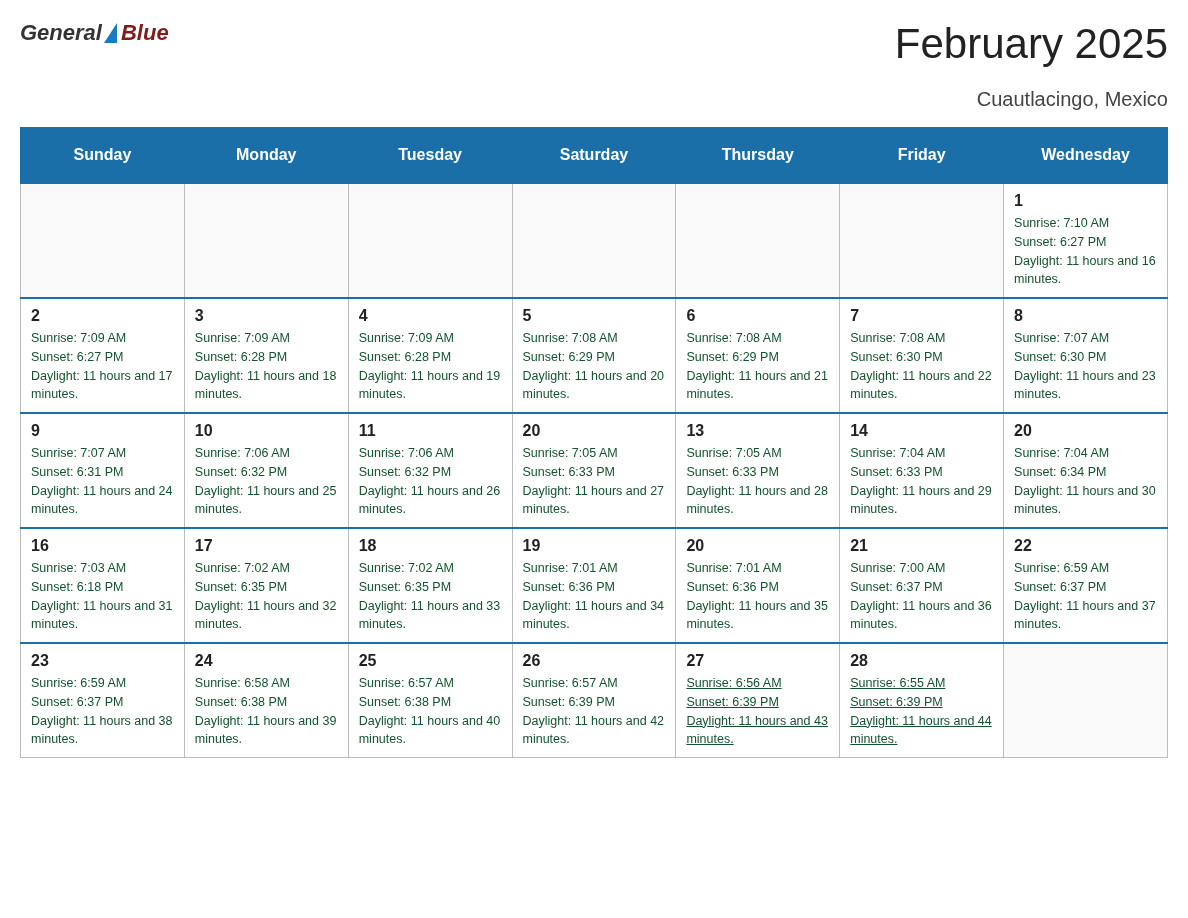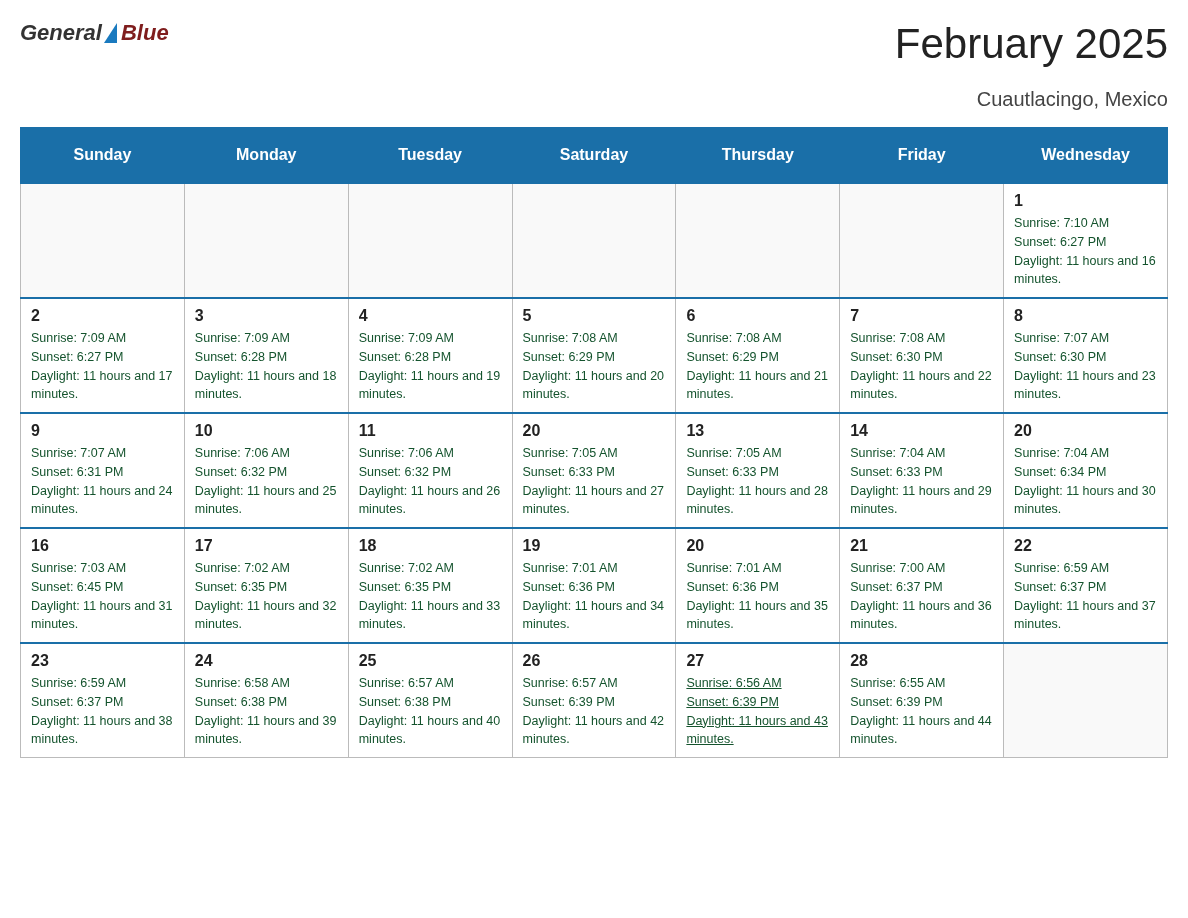--- a/index.html
+++ b/index.html
@@ -219,21 +219,21 @@
           <span class="day-num">20</span>
           <div class="day-info" style="white-space: pre-line;">Sunrise: 7:04 AM
 Sunset: 6:34 PM
 Daylight: 11 hours and 30 minutes.</div>
         </td>
       </tr>
       <tr class="week-row">
         <td>
           <span class="day-num">16</span>
           <div class="day-info" style="white-space: pre-line;">Sunrise: 7:03 AM
-Sunset: 6:45 PM
+Sunset: 6:18 PM
 Daylight: 11 hours and 31 minutes.</div>
         </td>
         <td>
           <span class="day-num">17</span>
           <div class="day-info" style="white-space: pre-line;">Sunrise: 7:02 AM
 Sunset: 6:35 PM
 Daylight: 11 hours and 32 minutes.</div>
         </td>
         <td>
           <span class="day-num">18</span>
@@ -292,20 +292,20 @@
 Daylight: 11 hours and 42 minutes.</div>
         </td>
         <td>
           <span class="day-num">27</span>
           <div class="day-info" style="white-space: pre-line; text-decoration: underline;">Sunrise: 6:56 AM
 Sunset: 6:39 PM
 Daylight: 11 hours and 43 minutes.</div>
         </td>
         <td>
           <span class="day-num">28</span>
-          <div class="day-info" style="white-space: pre-line;">Sunrise: 6:55 AM
+          <div class="day-info" style="white-space: pre-line; text-decoration: underline;">Sunrise: 6:55 AM
 Sunset: 6:39 PM
 Daylight: 11 hours and 44 minutes.</div>
         </td>
         <td class="empty-cell"></td>
       </tr>
     </tbody>
 </table>
 
 </body></html>

